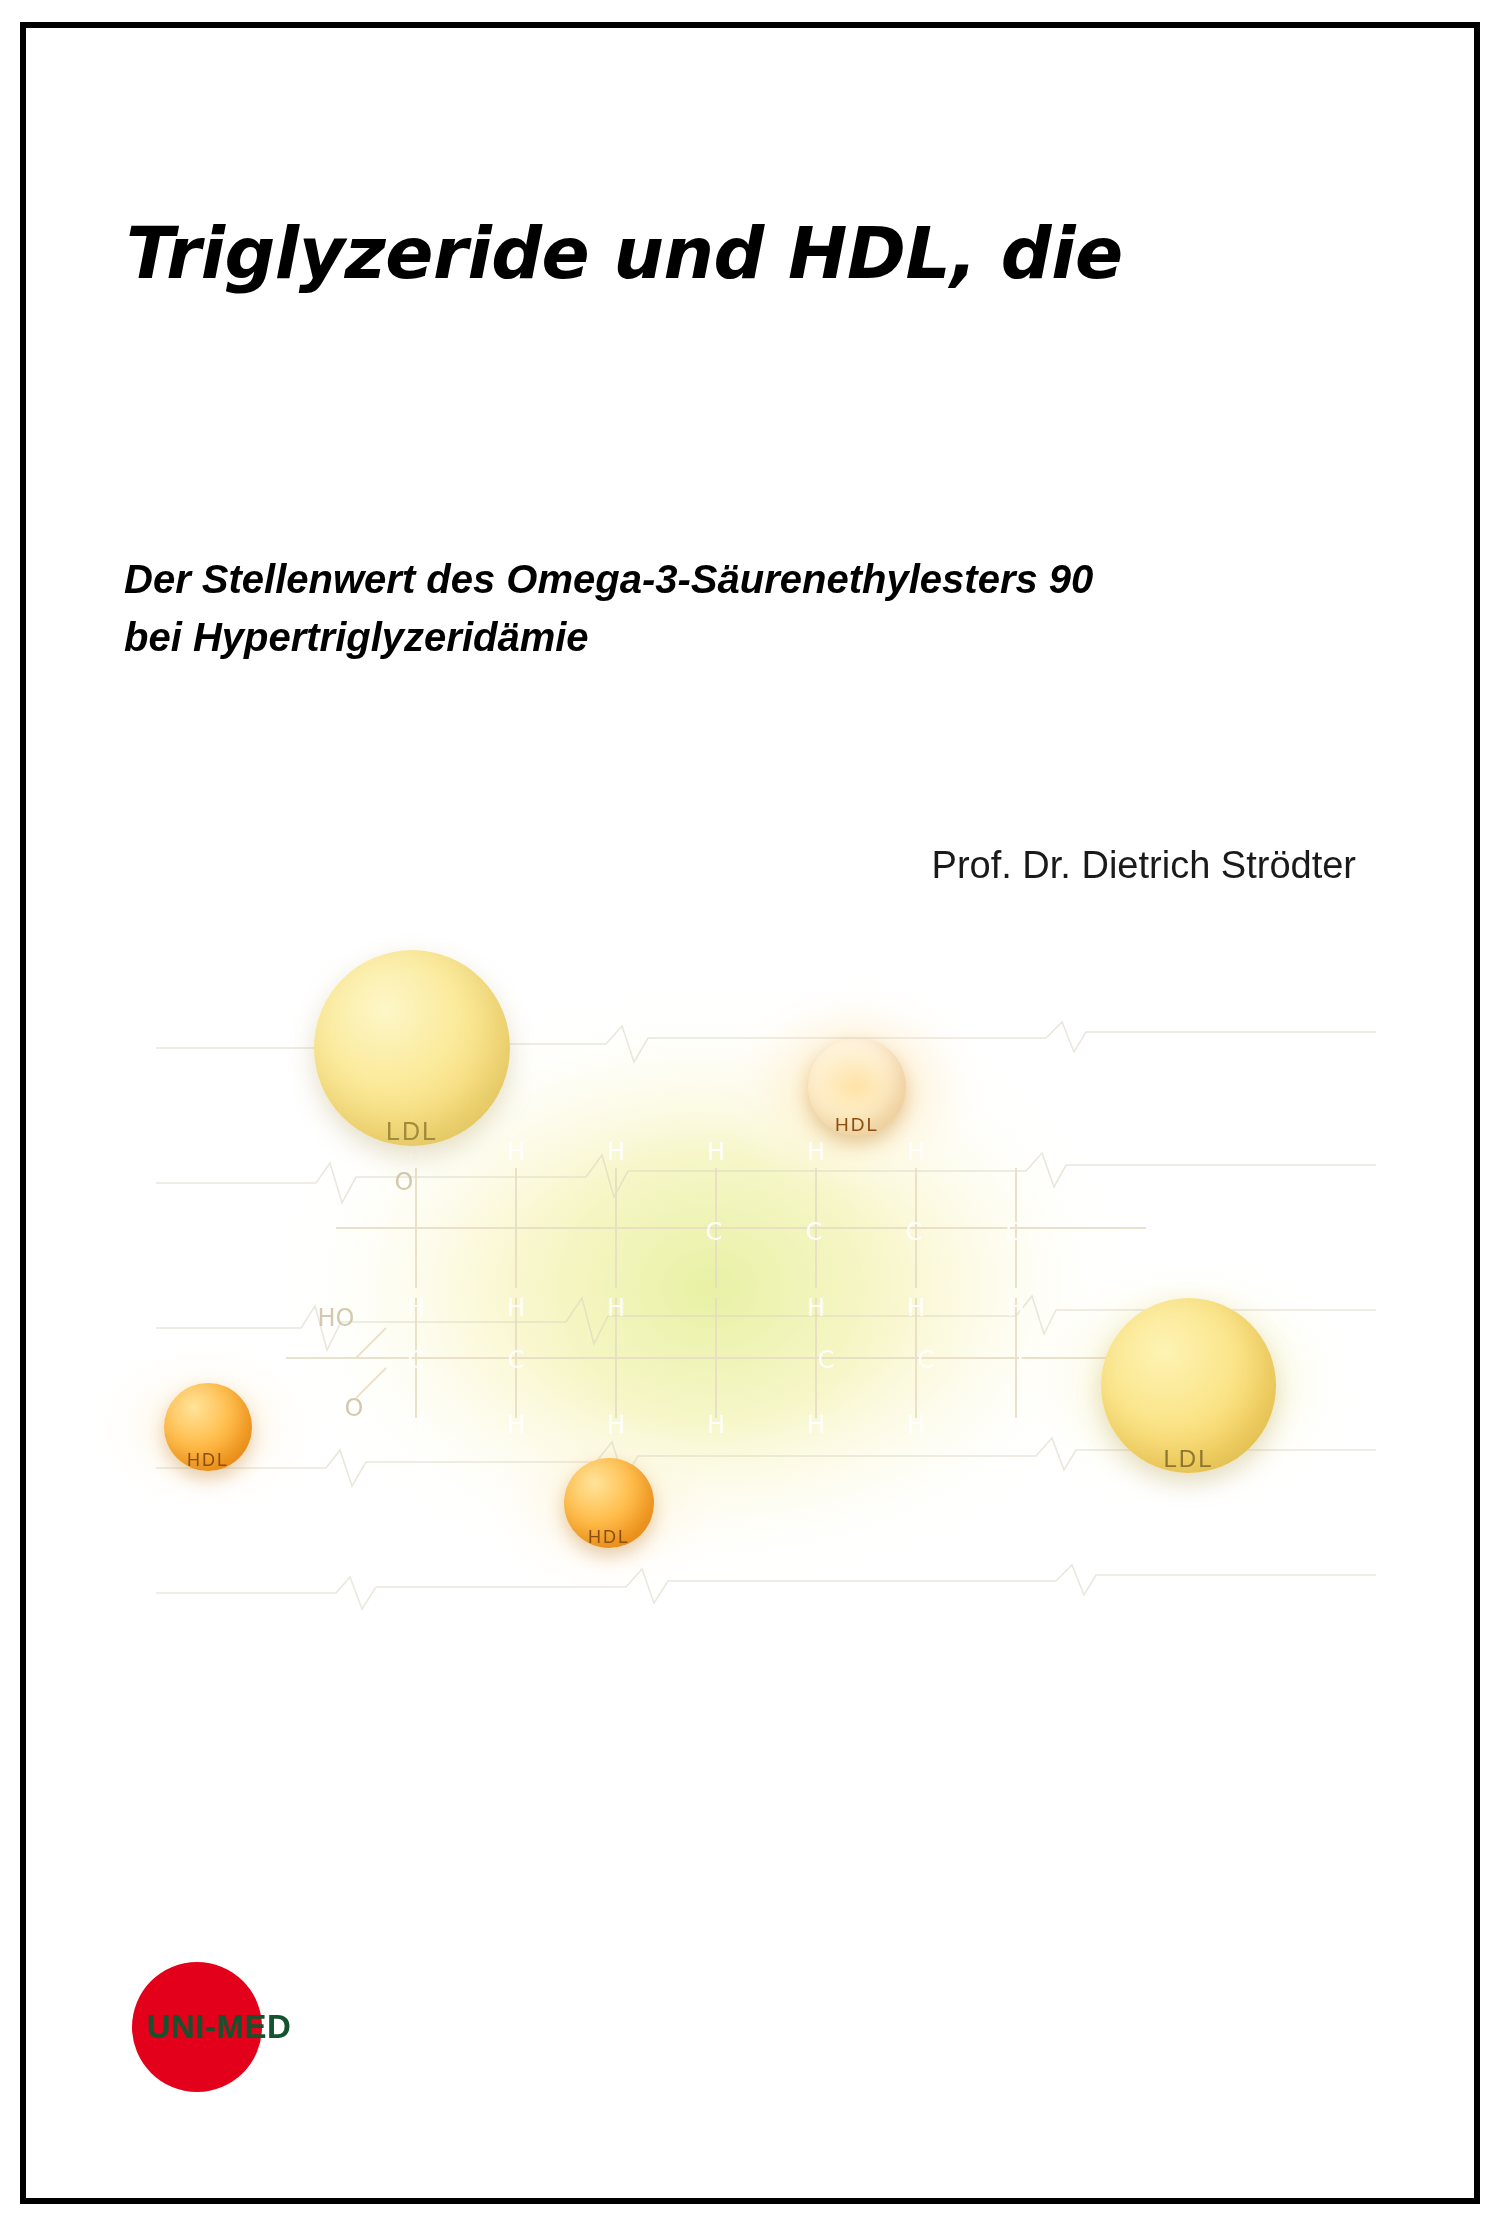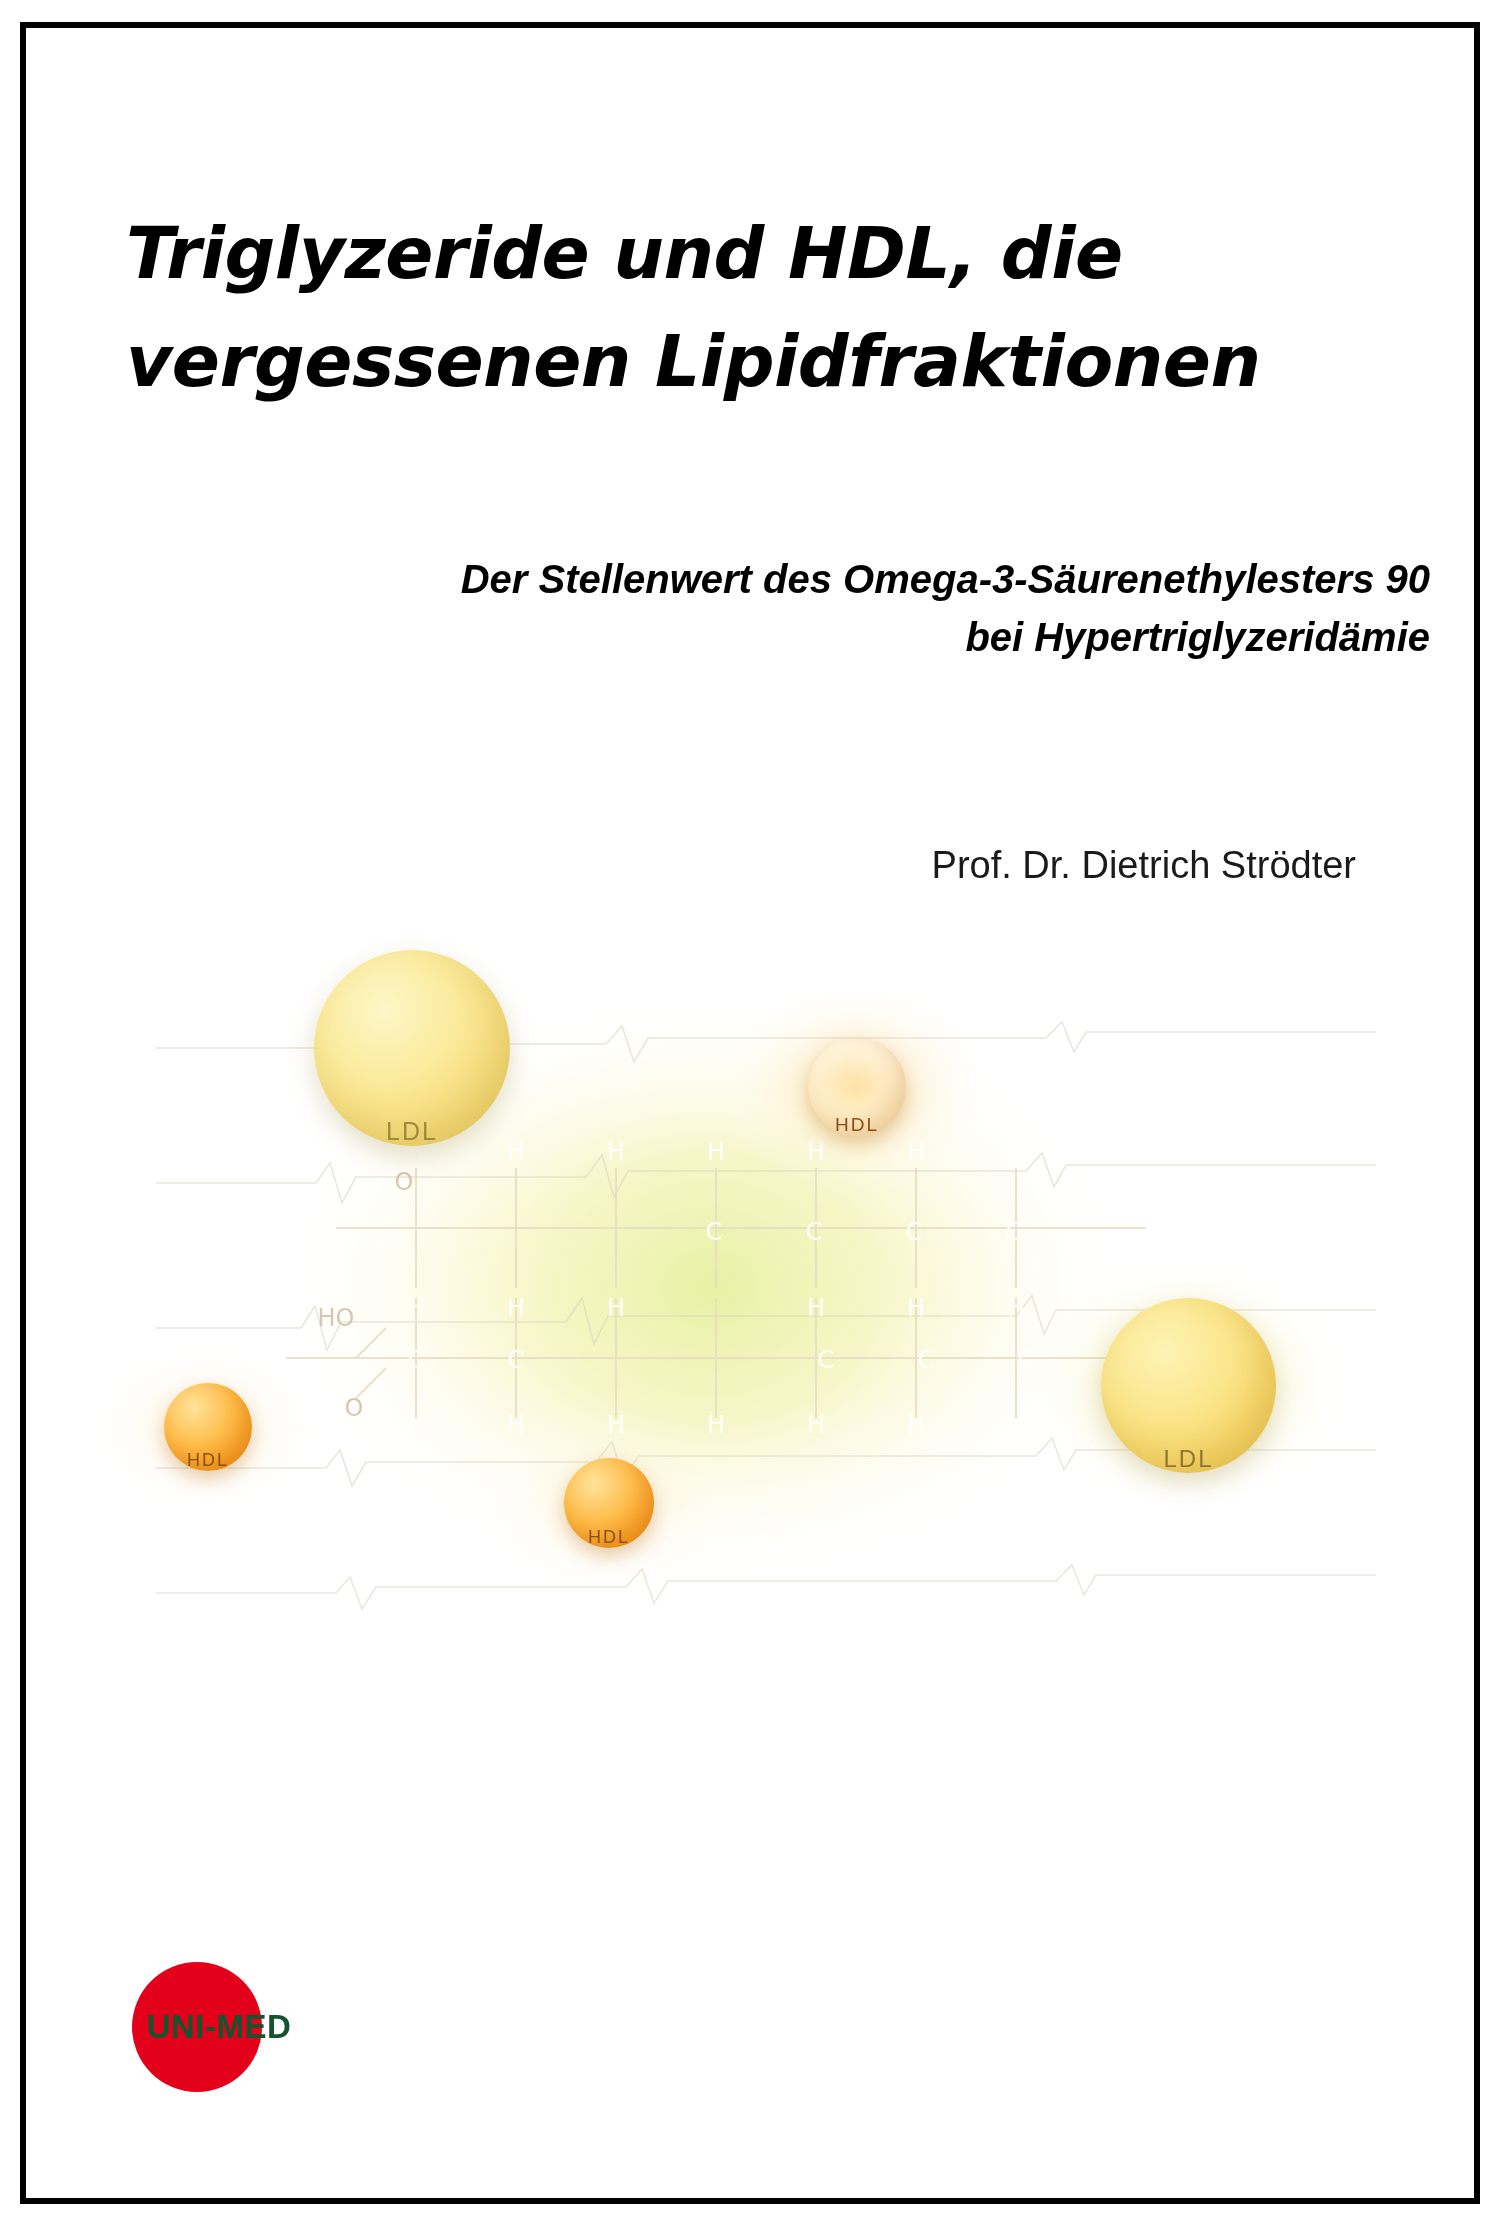--- a/index.html
+++ b/index.html
@@ -57,24 +57,23 @@
     font-style: italic;
     font-size: 71px;
     line-height: 1.52;
     letter-spacing: -0.5px;
     color: #000000;
     white-space: nowrap;
   }
 
   .subtitle-block {
     position: absolute;
-    left: 104px;
+    left: 98px;
     top: 522px;
     width: 1300px;
-    text-align: right;
   }
   .subtitle-line {
     font-family: "Liberation Sans", sans-serif;
     font-weight: bold;
     font-style: italic;
     font-size: 40px;
     line-height: 1.45;
     color: #000000;
     white-space: nowrap;
   }
@@ -203,21 +202,20 @@
 <body>
 
 <div class="page">
 
   <div class="frame-border"></div>
 
   <div class="cover-inner">
 
     <div class="title-block">
       <div class="title-line">Triglyzeride und HDL, die</div>
-      <div class="title-line">vergessenen Lipidfraktionen</div>
     </div>
 
     <div class="subtitle-block">
       <div class="subtitle-line">Der Stellenwert des Omega-3-Säurenethylesters 90</div>
       <div class="subtitle-line">bei Hypertriglyzeridämie</div>
     </div>
 
     <div class="author">Prof. Dr. Dietrich Strödter</div>
 
     <div class="artwork">

